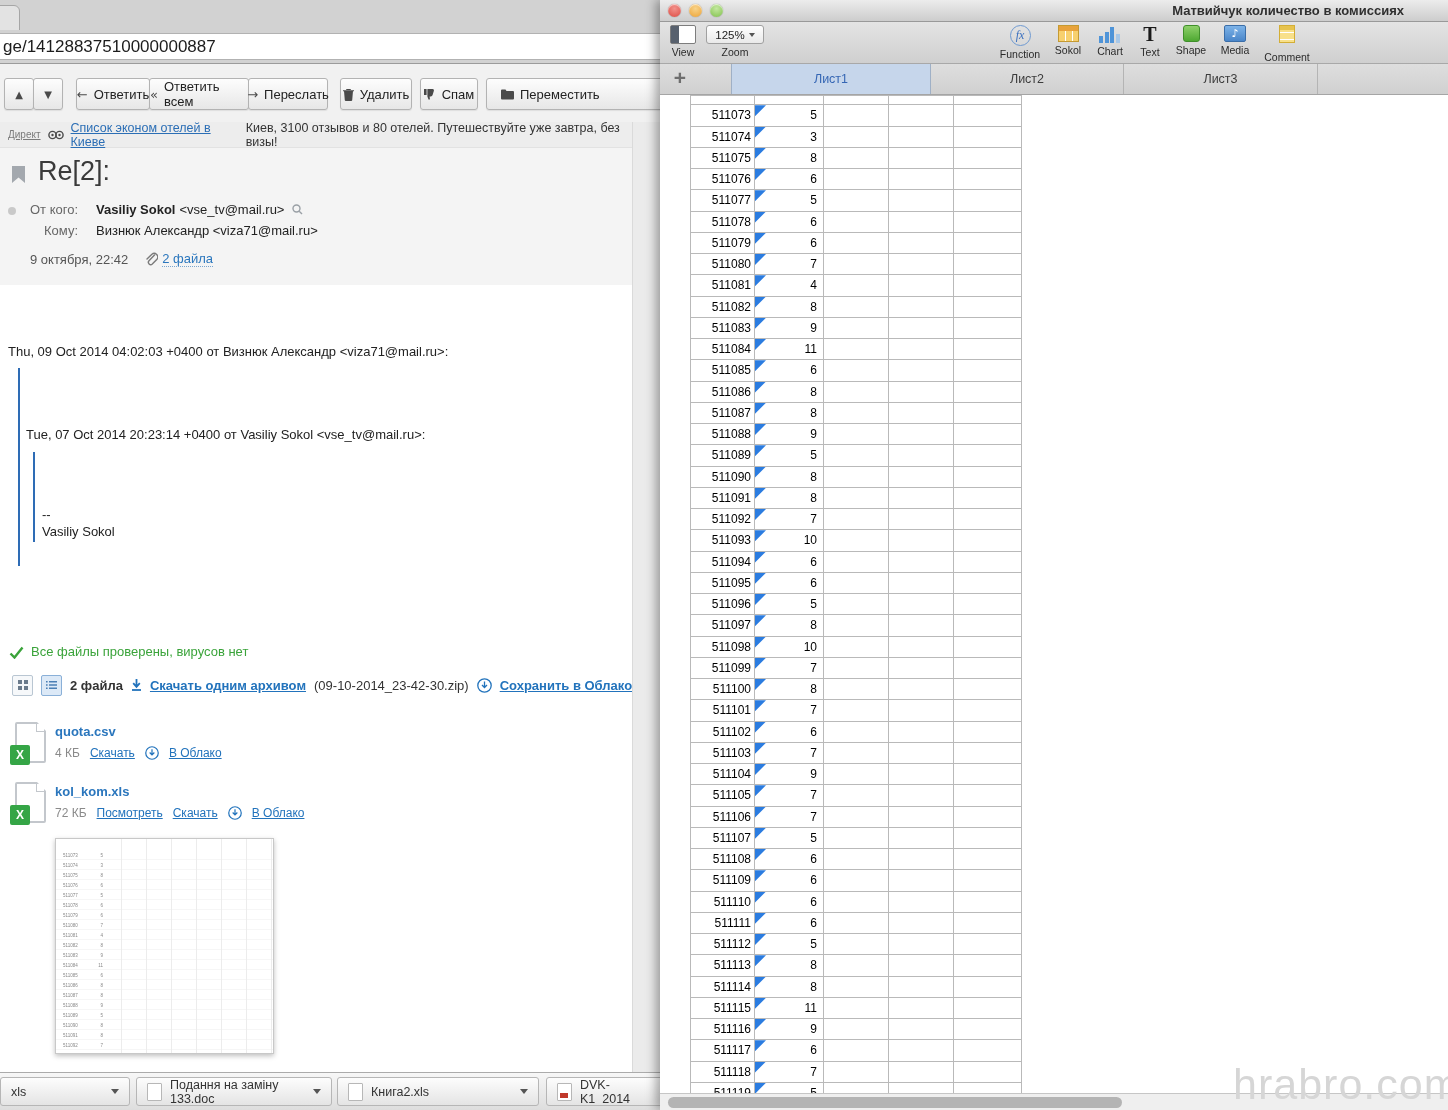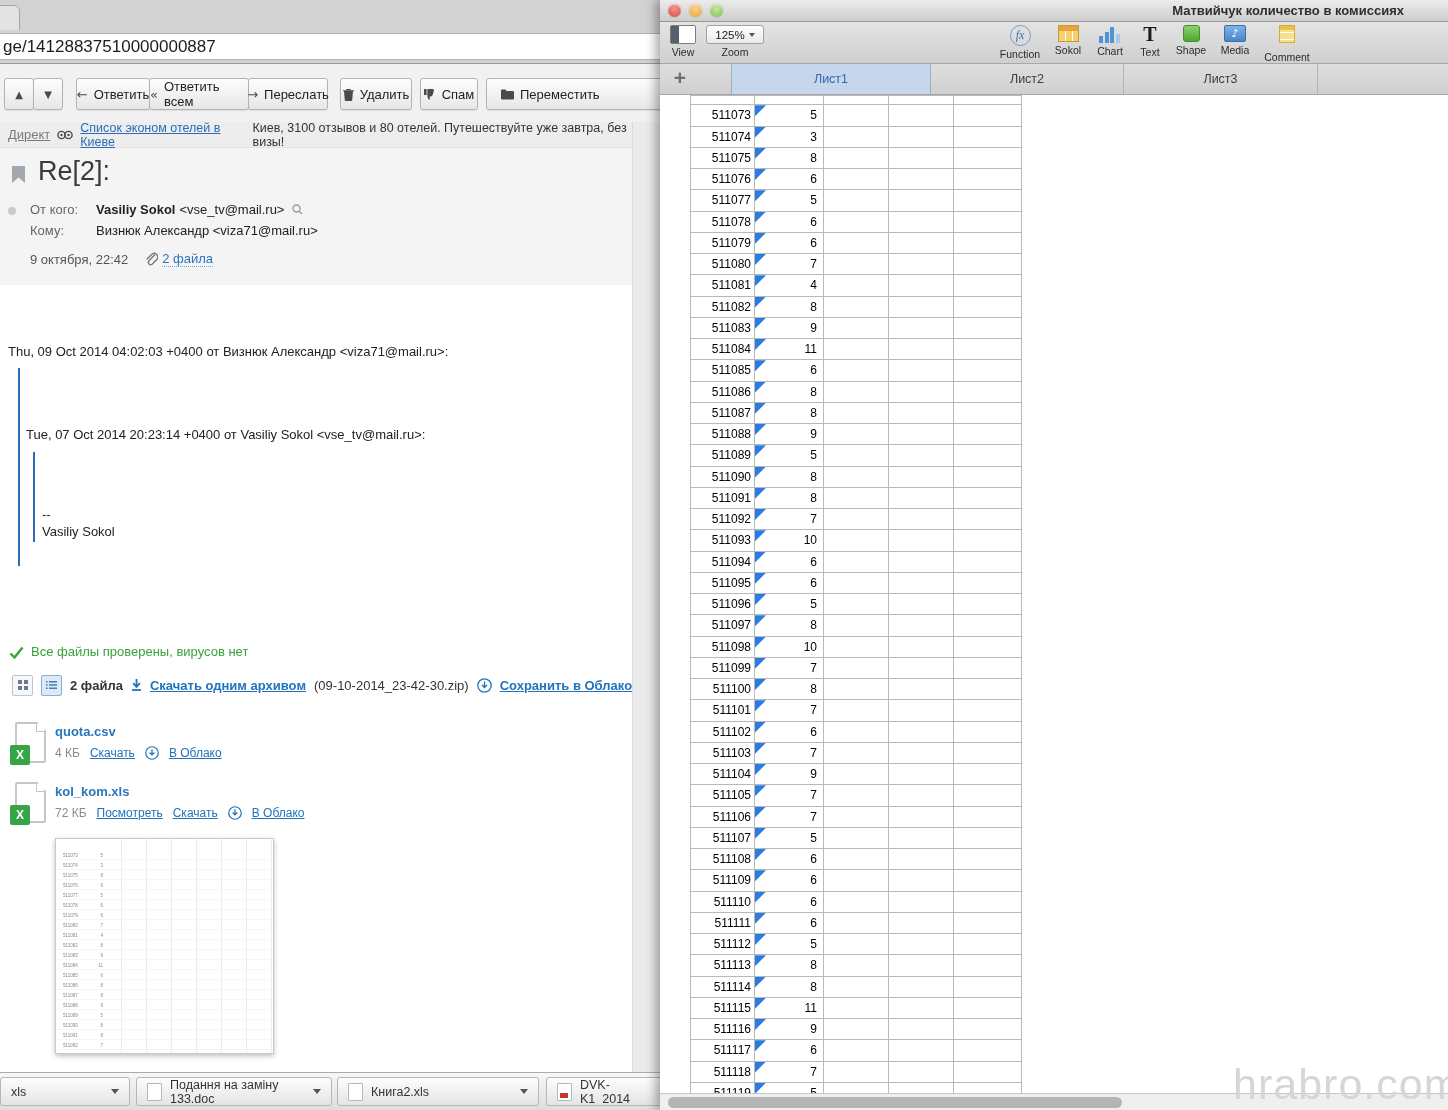--- a/index.html
+++ b/index.html
@@ -12,21 +12,21 @@
   .url-row{position:absolute;left:0;top:30px;width:660px;height:33px;background:#d2d2d2;border-bottom:1px solid #9b9b9b;}
   .url-input{position:absolute;left:-10px;top:3px;width:680px;height:25px;background:#fff;border:1px solid #b2b2b2;border-radius:4px;
     font-size:17px;color:#1c1c1c;line-height:25px;padding-left:12px;}
   .mail-toolbar{position:absolute;left:0;top:64px;width:660px;height:58px;background:#f1f1f1;}
   .mbtn{position:absolute;top:14px;height:32px;box-sizing:border-box;border:1px solid #b3b3b3;border-radius:3px;
     background:linear-gradient(#fdfdfd,#e7e7e7);color:#222;font-size:13px;display:flex;align-items:center;justify-content:center;gap:6px;
     box-shadow:0 1px 1px rgba(0,0,0,.08);}
   .mbtn .ic{color:#4a4a4a;font-size:13px;font-family:"DejaVu Sans",sans-serif;}
   .ad-row{position:absolute;left:0;top:122px;width:632px;height:26px;background:#ededed;border-bottom:1px solid #e2e2e2;
     display:flex;align-items:center;padding-left:8px;gap:7px;font-size:12.5px;color:#333;box-sizing:border-box;}
-  .ad-direct{font-size:13px;color:#7b7b7b;text-decoration:underline;text-align:center;}
+  .ad-direct{font-size:10px;color:#7b7b7b;text-decoration:underline;text-align:center;}
   .ad-link{color:#2b6eb5;text-decoration:underline;}
   .mail-header{position:absolute;left:0;top:148px;width:632px;height:137px;background:#f4f4f4;}
   .flag-ic{position:absolute;left:12px;top:18px;width:13px;height:17px;background:#a3a8ae;
     clip-path:polygon(0 0,100% 0,100% 100%,50% 68%,0 100%);}
   .subject{position:absolute;left:38px;top:8px;font-size:27px;color:#3a3a3a;}
   .hdr-dot{position:absolute;left:8px;top:59px;width:8px;height:8px;border-radius:50%;background:#c9c9c9;}
   .hdr-row{position:absolute;left:30px;font-size:13px;color:#222;display:flex;align-items:center;gap:4px;}
   .hdr-label{display:inline-block;width:62px;color:#666;}
   .hdr-bold{font-weight:bold;color:#222;}
   .files-link{color:#2a76bd;border-bottom:1px dotted #7aa6cf;cursor:pointer;}
@@ -205,21 +205,21 @@
         <span class="hdr-label">От кого:</span>
         <span class="hdr-bold">Vasiliy Sokol</span>
         <span>&lt;vse_tv@mail.ru&gt;</span>
         <span style="margin-left:4px;">
             <svg width="11" height="11" viewBox="0 0 11 11">
               <circle cx="4.5" cy="4.5" r="3.5" fill="none" stroke="#9aa0a6" stroke-width="1.4"></circle>
               <path d="M7.2 7.2 10 10" stroke="#9aa0a6" stroke-width="1.4"></path>
             </svg>
           </span>
       </div>
-      <div class="hdr-row" style="top:75px;">
+      <div class="hdr-row" style="top:75px;text-align:center;">
         <span class="hdr-label">Кому:</span>
         <span>Визнюк Александр &lt;viza71@mail.ru&gt;</span>
       </div>
       <div class="hdr-row" style="top:95px;color:#555;margin-top:8px;">
         <span>9 октября, 22:42</span>
         <span style="margin-left:12px;">
             <svg width="14" height="15" viewBox="0 0 14 15">
               <path d="M10.5 3 5 8.8a2.3 2.3 0 0 0 3.3 3.2L13 7.2a3.6 3.6 0 0 0-5.1-5L3 7" fill="none" stroke="#7a7a7a" stroke-width="1.4" stroke-linecap="round"></path>
             </svg>
           </span>

